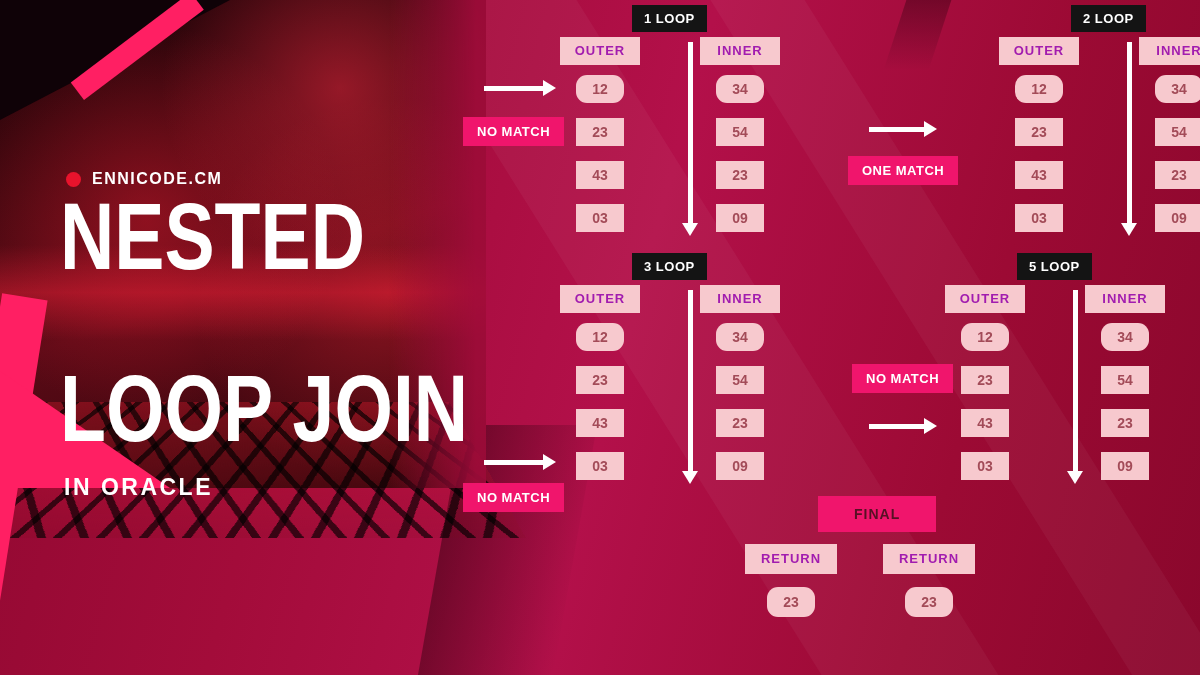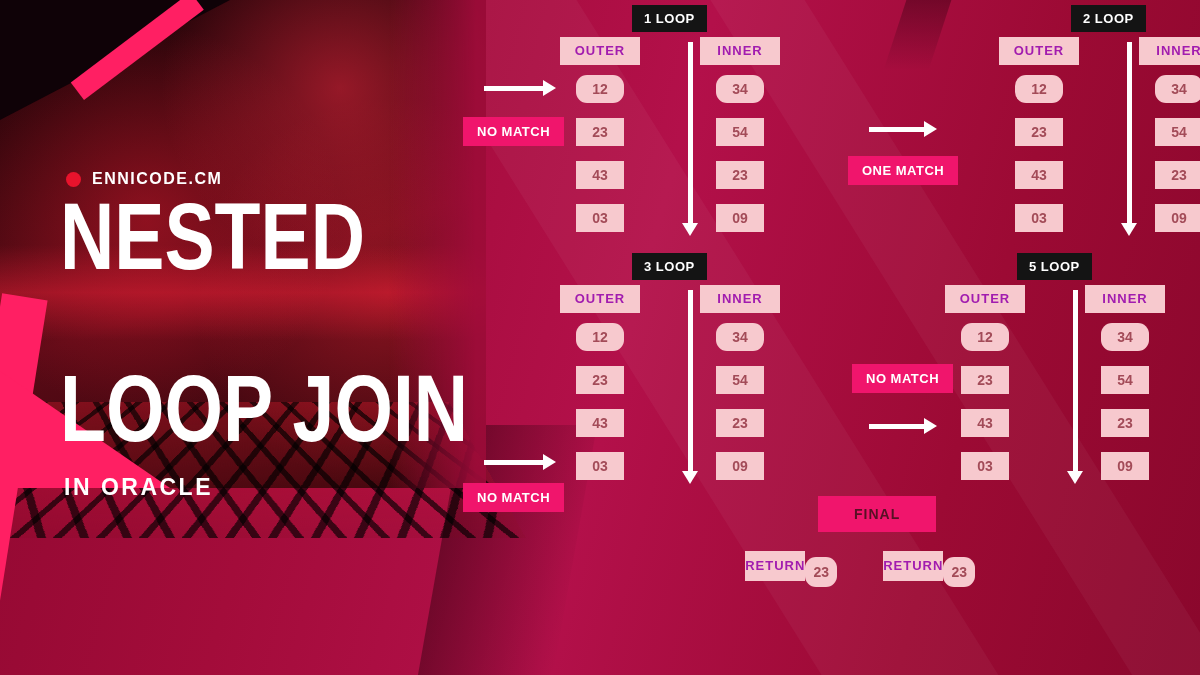--- a/index.html
+++ b/index.html
@@ -89,21 +89,21 @@
   .mb { position: absolute; background: #f0156c; color: #fff; font-weight: bold; font-size: 13px;
     letter-spacing: .5px; padding: 7px 14px; z-index: 3; }
   .mb1 { left: 463px; top: 117px; }
   .mb2 { left: 848px; top: 156px; }
   .mb3 { left: 463px; top: 483px; }
   .mb4 { left: 852px; top: 364px; }
 
   .final-group { position: absolute; left: 745px; top: 496px; width: 232px; height: 140px; z-index: 2; }
   .final-badge { position: absolute; left: 73px; top: 0; background: #f0156c; color: #571024;
     font-weight: bold; font-size: 14px; letter-spacing: 1px; padding: 10px 36px; }
-  .final-col { position: absolute; top: 48px; width: 92px; display: flex; flex-direction: row; align-items: center; }
+  .final-col { position: absolute; top: 48px; width: 92px; display: flex; flex-direction: column; align-items: center; }
   .fc-return { left: 0; }
   .fc-match { left: 138px; }
   .final-col .hdr { width: 92px; height: 30px; line-height: 30px; }
   .final-col .val { width: 48px; height: 30px; line-height: 30px; margin-top: 13px; }
 </style>
 </head>
 <body>
 
 <div class="canvas">
 

